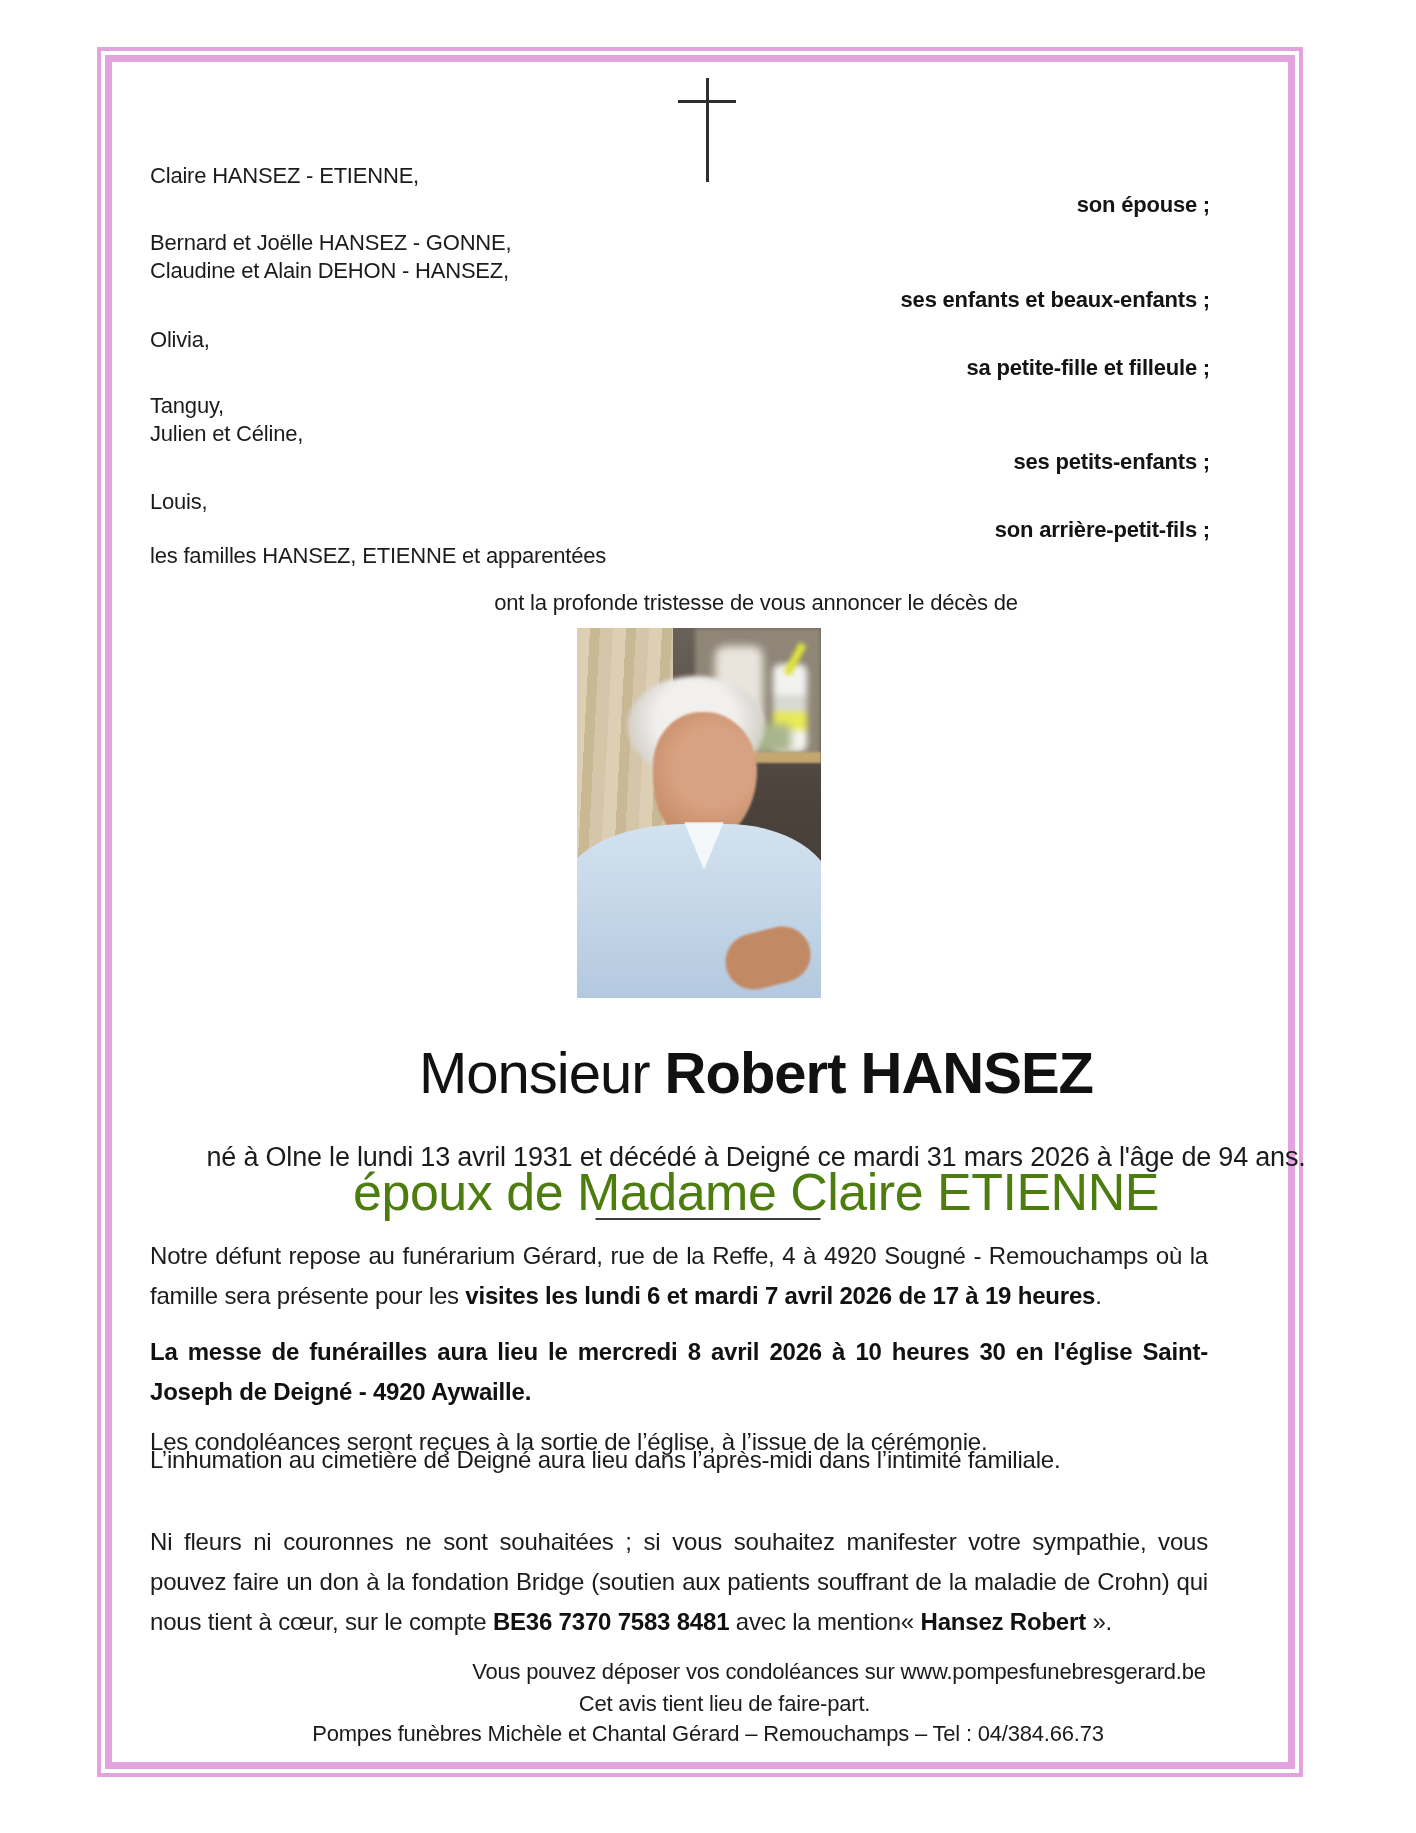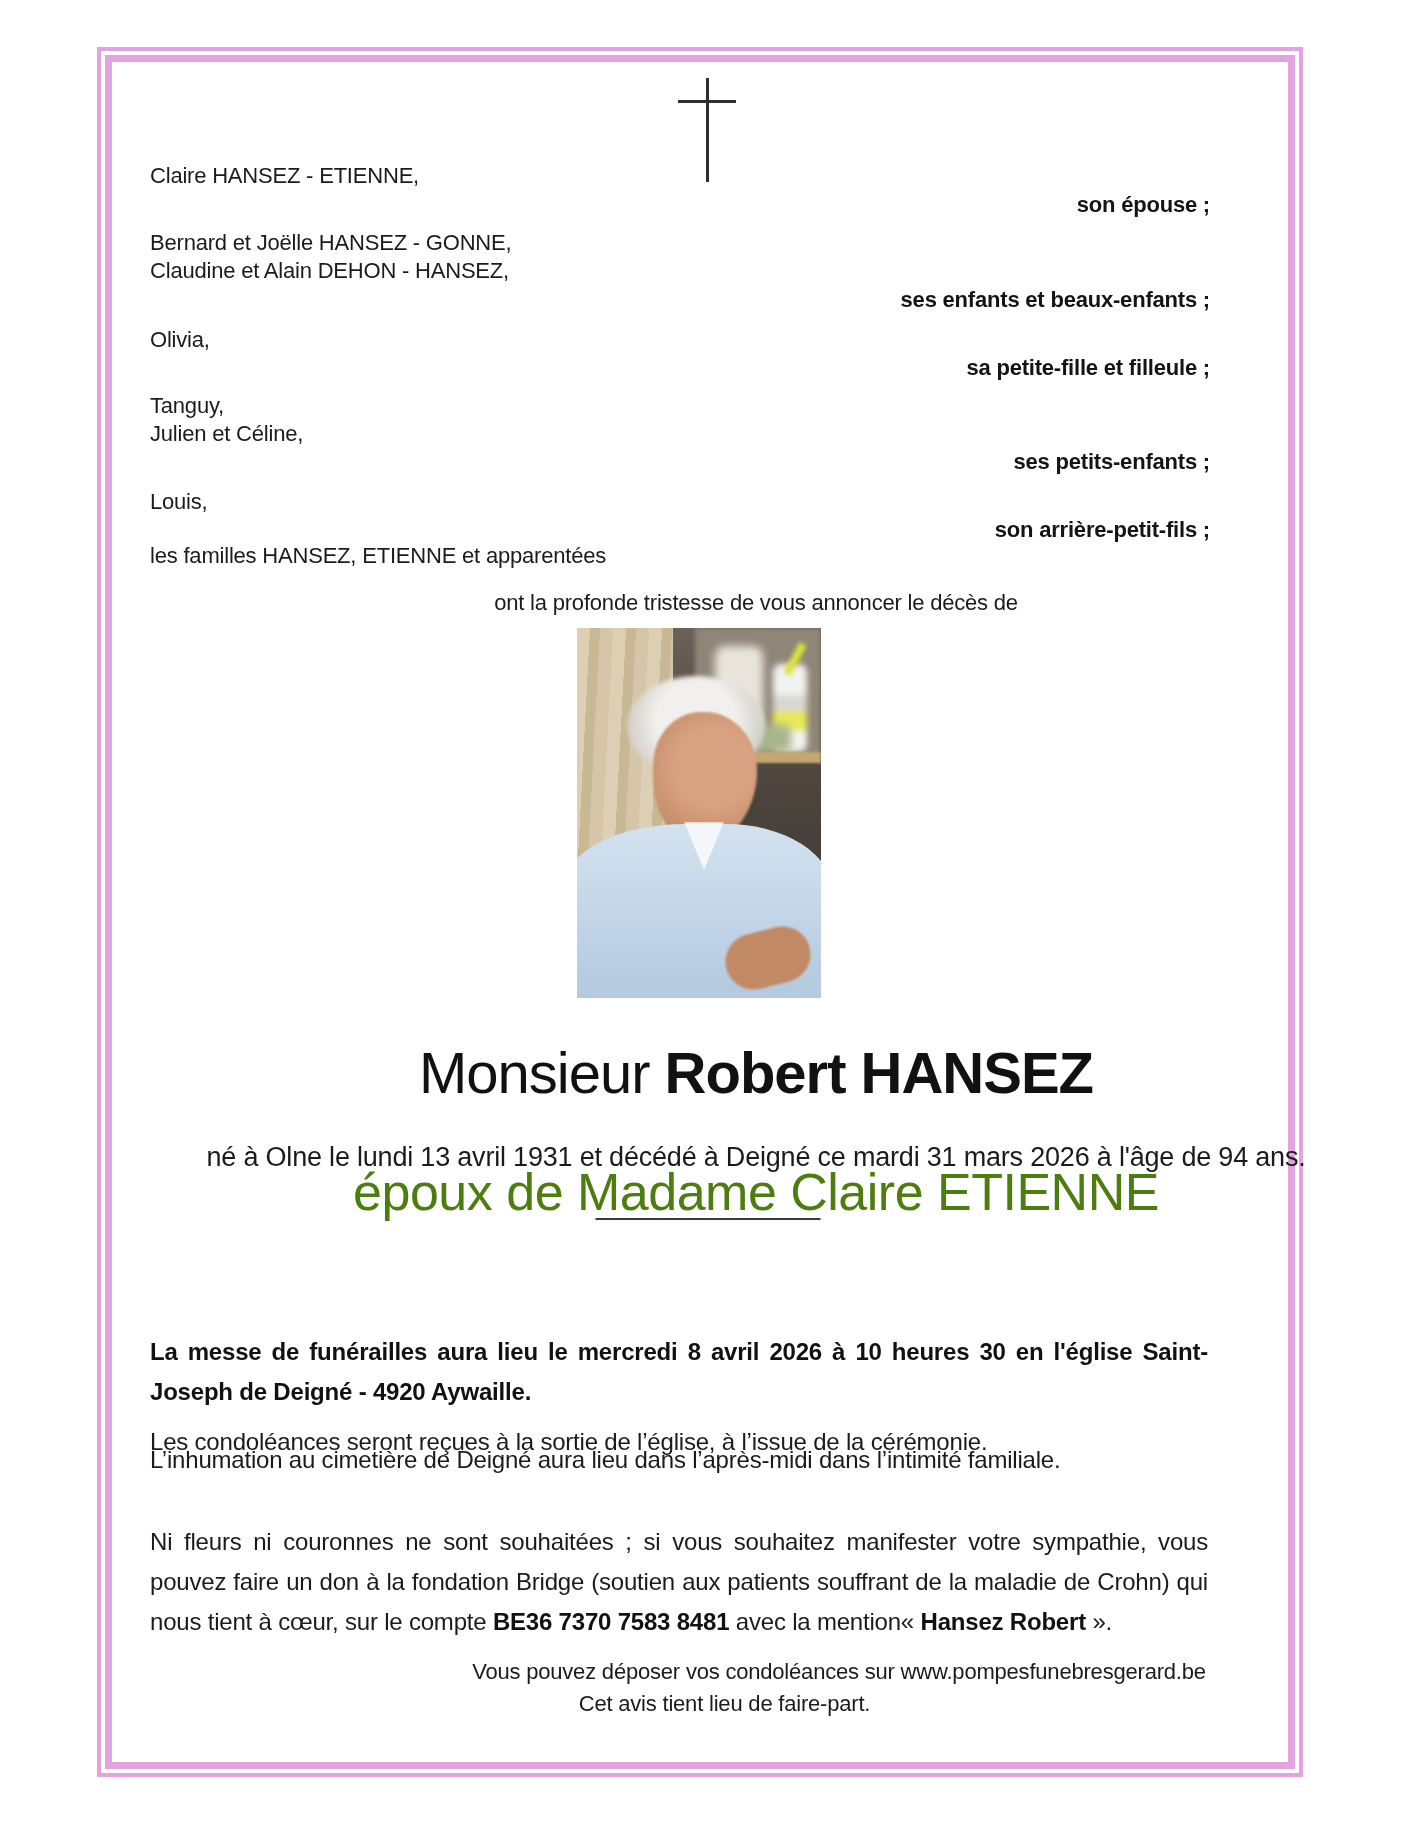--- a/index.html
+++ b/index.html
@@ -138,21 +138,23 @@
   </div>
 
   <div class="center-line" id="deceased-title">
     <span>Monsieur </span><span class="bold-name">Robert HANSEZ</span>
   </div>
   <div class="center-line" id="deceased-subtitle">époux de Madame Claire ETIENNE</div>
   <div class="center-line" id="life-dates">né à Olne le lundi 13 avril 1931 et décédé à Deigné ce mardi 31 mars 2026 à l'âge de 94 ans.</div>
 
   <div class="divider"></div>
 
+  <div class="para" id="p-repose"><span>Notre défunt repose au funérarium Gérard, rue de la Reffe, 4 à 4920 Sougné - Remouchamps où la famille sera présente pour les </span><span class="b">visites les lundi 6 et mardi 7 avril 2026 de 17 à 19 heures</span><span>.</span></div>
   <div class="para" id="p-mass"><span class="b">La messe de funérailles aura lieu le mercredi 8 avril 2026 à 10 heures 30 en l'église Saint-Joseph de Deigné - 4920 Aywaille.</span></div>
   <div class="para" id="p-condolences"><span>Les condoléances seront reçues à la sortie de l’église, à l’issue de la cérémonie.</span></div>
   <div class="para" id="p-burial"><span>L’inhumation au cimetière de Deigné aura lieu dans l’après-midi dans l’intimité familiale.</span></div>
   <div class="para" id="p-donations"><span>Ni fleurs ni couronnes ne sont souhaitées ; si vous souhaitez manifester votre sympathie, vous pouvez faire un don à la fondation Bridge (soutien aux patients souffrant de la maladie de Crohn) qui nous tient à cœur, sur le compte </span><span class="b">BE36 7370 7583 8481</span><span> avec la mention« </span><span class="b">Hansez Robert</span><span> ».</span></div>
 
   <div class="footer-line" id="f-site">Vous pouvez déposer vos condoléances sur www.pompesfunebresgerard.be</div>
   <div class="footer-line" id="f-notice">Cet avis tient lieu de faire-part.</div>
+  <div class="footer-line" id="f-home">Pompes funèbres Michèle et Chantal Gérard – Remouchamps – Tel : 04/384.66.73</div>
 
 </div>
 
 </body></html>

